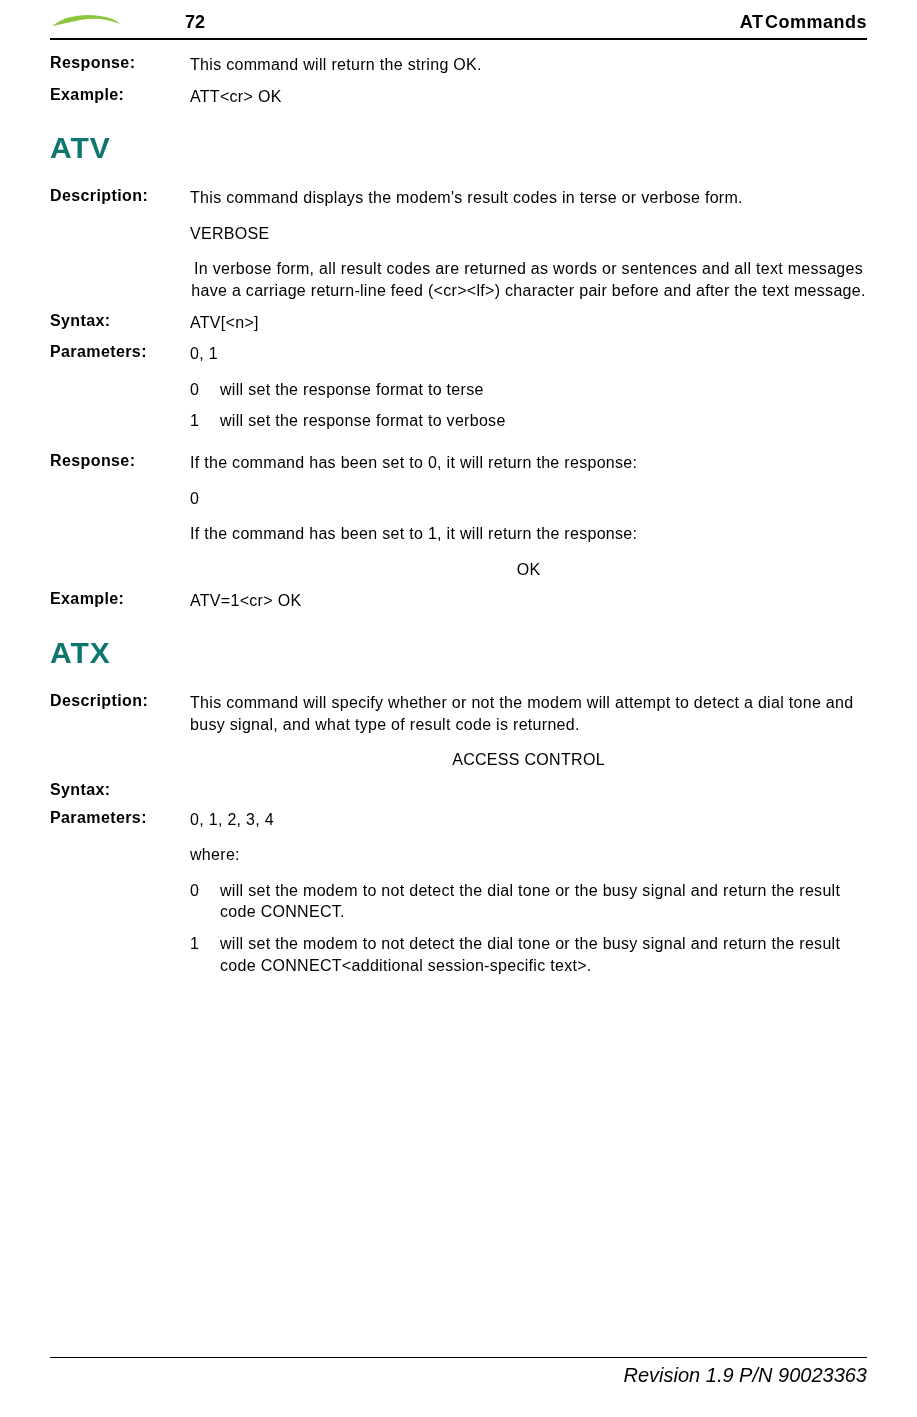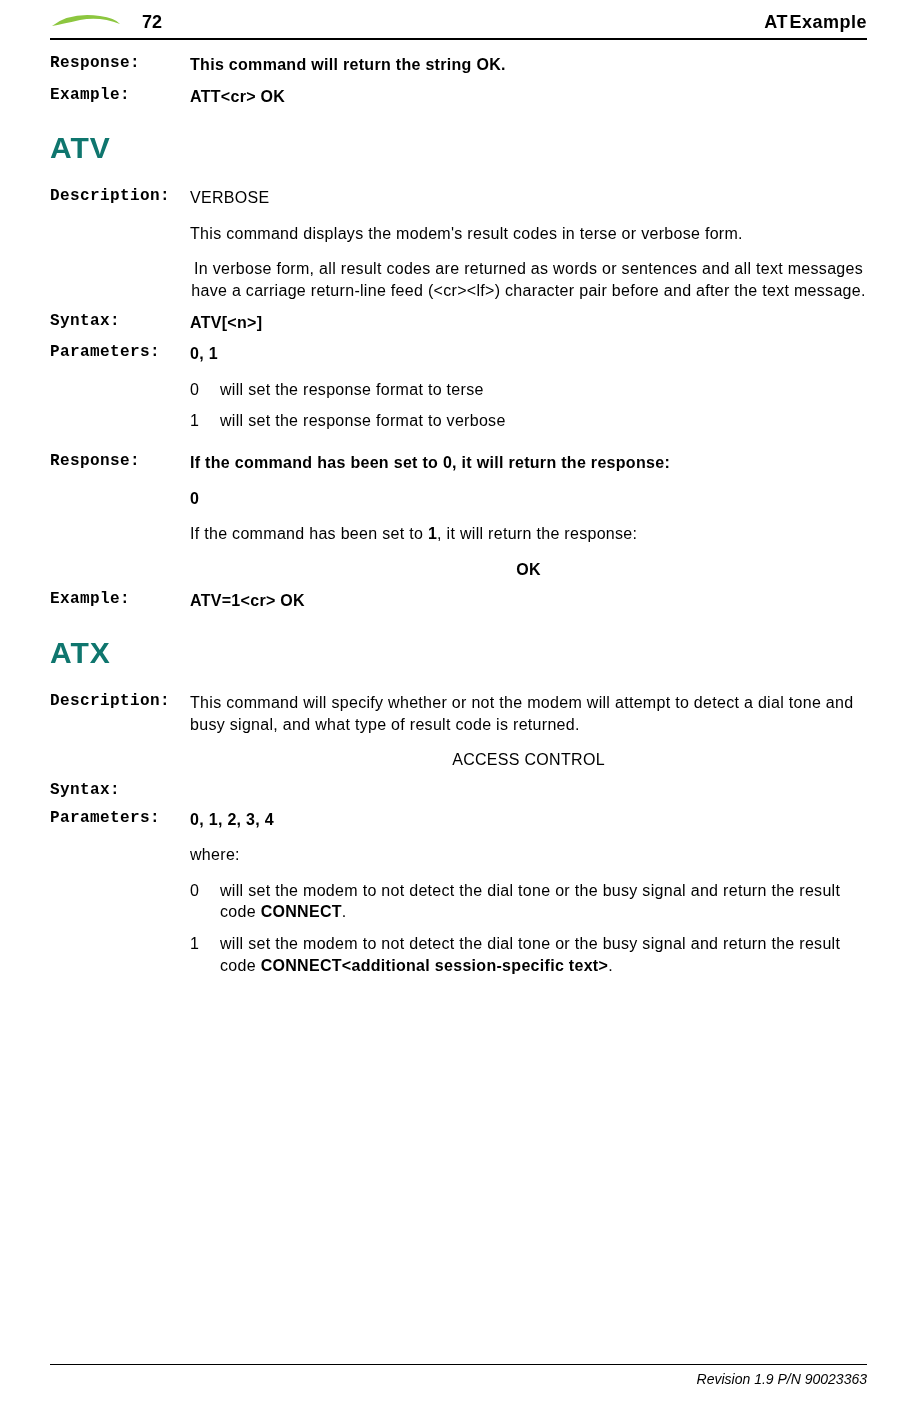--- a/index.html
+++ b/index.html
@@ -15,20 +15,21 @@
     box-sizing: border-box;
     padding: 0 50px;
     position: relative;
   }
   .header {
     display: flex;
     align-items: center;
     padding-top: 10px;
     padding-bottom: 4px;
     border-bottom: 2px solid #000;
+    gap: 43px;
   }
   .swoosh svg { display: block; }
   .page-num {
     font-weight: bold;
     font-size: 18px;
     margin-left: 20px;
   }
   .header-title {
     flex: 1;
     text-align: right;
@@ -44,33 +45,32 @@
   .row {
     display: flex;
     margin-bottom: 10px;
   }
   .label-col {
     width: 140px;
     flex-shrink: 0;
     font-weight: bold;
     font-size: 16px;
     letter-spacing: 0.4px;
-    font-family: Liberation Mono, monospace;
   }
   .value-col {
     flex: 1;
     font-size: 16px;
     letter-spacing: 0.3px;
     line-height: 1.35;
   }
   .value-col p {
     margin: 0 0 14px 0;
   }
   .value-col p:last-child { margin-bottom: 0; text-align: center; }
-  .bold { font-weight: bold; }
+  .bold { font-weight: normal; }
   .section-title {
     font-size: 30px;
     font-weight: bold;
     color: #0f766e;
     margin-top: 24px;
     margin-bottom: 22px;
     letter-spacing: 1px;
   }
   .num-list {
     display: flex;
@@ -82,55 +82,55 @@
   }
   .footer {
     position: absolute;
     bottom: 30px;
     left: 50px;
     right: 50px;
     border-top: 1px solid #000;
     padding-top: 6px;
     text-align: right;
     font-style: italic;
-    font-size: 14px;
+    font-size: 20px;
   }
 </style>
 </head>
 <body>
 
 <div class="page">
   <div class="header">
     <span class="swoosh">
       <svg width="72" height="24" viewBox="0 0 72 24">
         <path d="M 2 16 Q 20 2 50 6 Q 65 8 70 14 Q 50 6 30 10 Q 12 14 2 16 Z" fill="#8CC63F"></path>
       </svg>
     </span>
     <span class="page-num">72</span>
-    <span class="header-title">AT Example</span>
+    <span class="header-title">AT Commands</span>
   </div>
 
   <div class="content">
 
     <div class="row">
       <div class="label-col">Response:</div>
       <div class="value-col bold">This command will return the string OK.</div>
     </div>
     <div class="row">
       <div class="label-col">Example:</div>
       <div class="value-col bold">ATT&lt;cr&gt; OK</div>
     </div>
 
     <div class="section-title">ATV</div>
 
     <div class="row">
       <div class="label-col">Description:</div>
       <div class="value-col">
+        <p>This command displays the modem's result codes in terse or verbose form.</p>
         <p>VERBOSE</p>
-        <p>This command displays the modem's result codes in terse or verbose form.</p>
         <p>In verbose form, all result codes are returned as words or sentences and all text messages have a carriage return-line feed (&lt;cr&gt;&lt;lf&gt;) character pair before and after the text message.</p>
       </div>
     </div>
 
     <div class="row">
       <div class="label-col">Syntax:</div>
       <div class="value-col bold">ATV[&lt;n&gt;]</div>
     </div>
 
     <div class="row">

